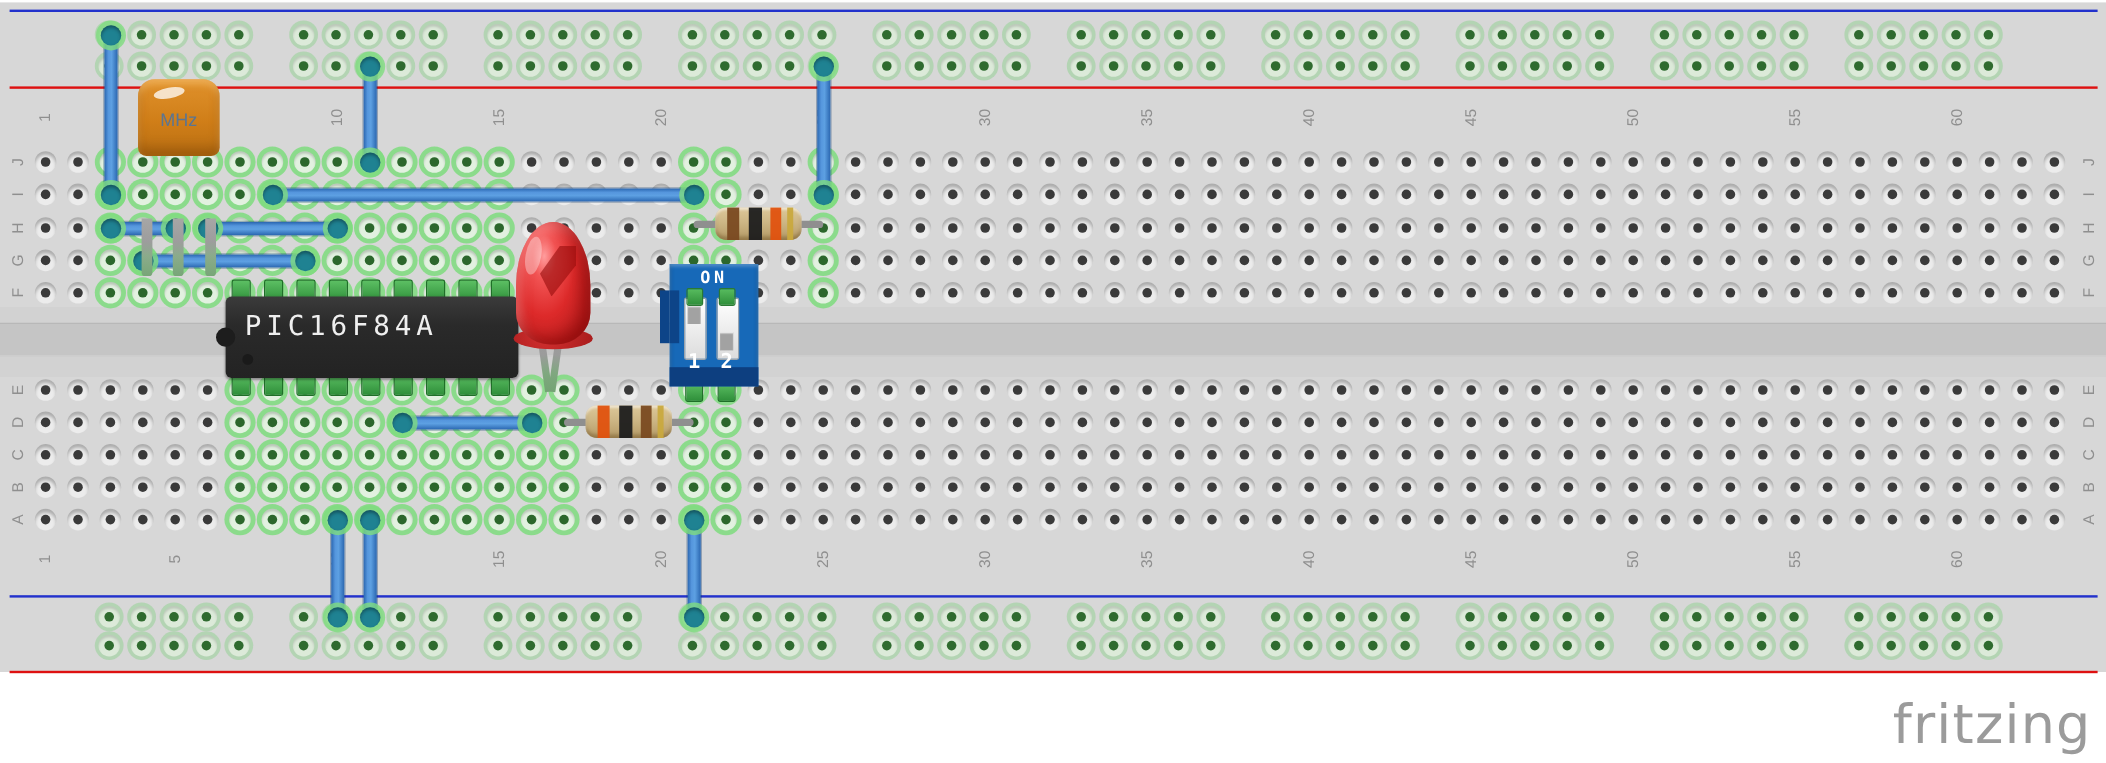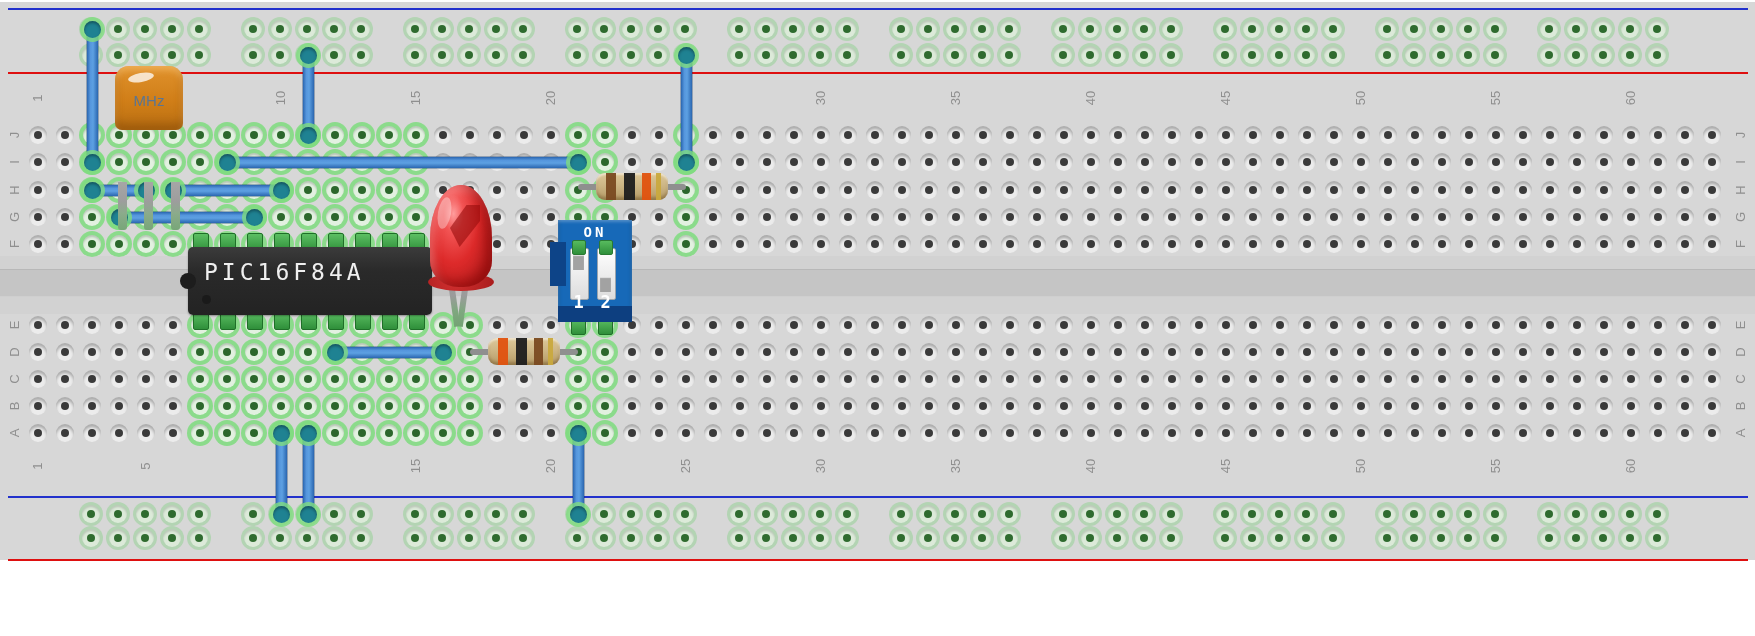--- a/index.html
+++ b/index.html
@@ -1108,13 +1108,14 @@
       <div class="lead" style="left:84px;width:24px;"></div>
       <div class="rbody">
           <div class="band" style="left: 10px; width: 10px; background: rgb(224, 82, 15);"></div>
           <div class="band" style="left: 28px; width: 11px; background: rgb(29, 29, 29);"></div>
           <div class="band" style="left: 46px; width: 9px; background: rgb(122, 74, 33);"></div>
           <div class="band" style="left: 60px; width: 5px; background: rgb(201, 169, 62);"></div>
         </div>
     </div>
   </div>
 
+  <div id="logo" style="color: rgb(155, 155, 155);">fritzing</div>
 </div>
 
 </body></html>

